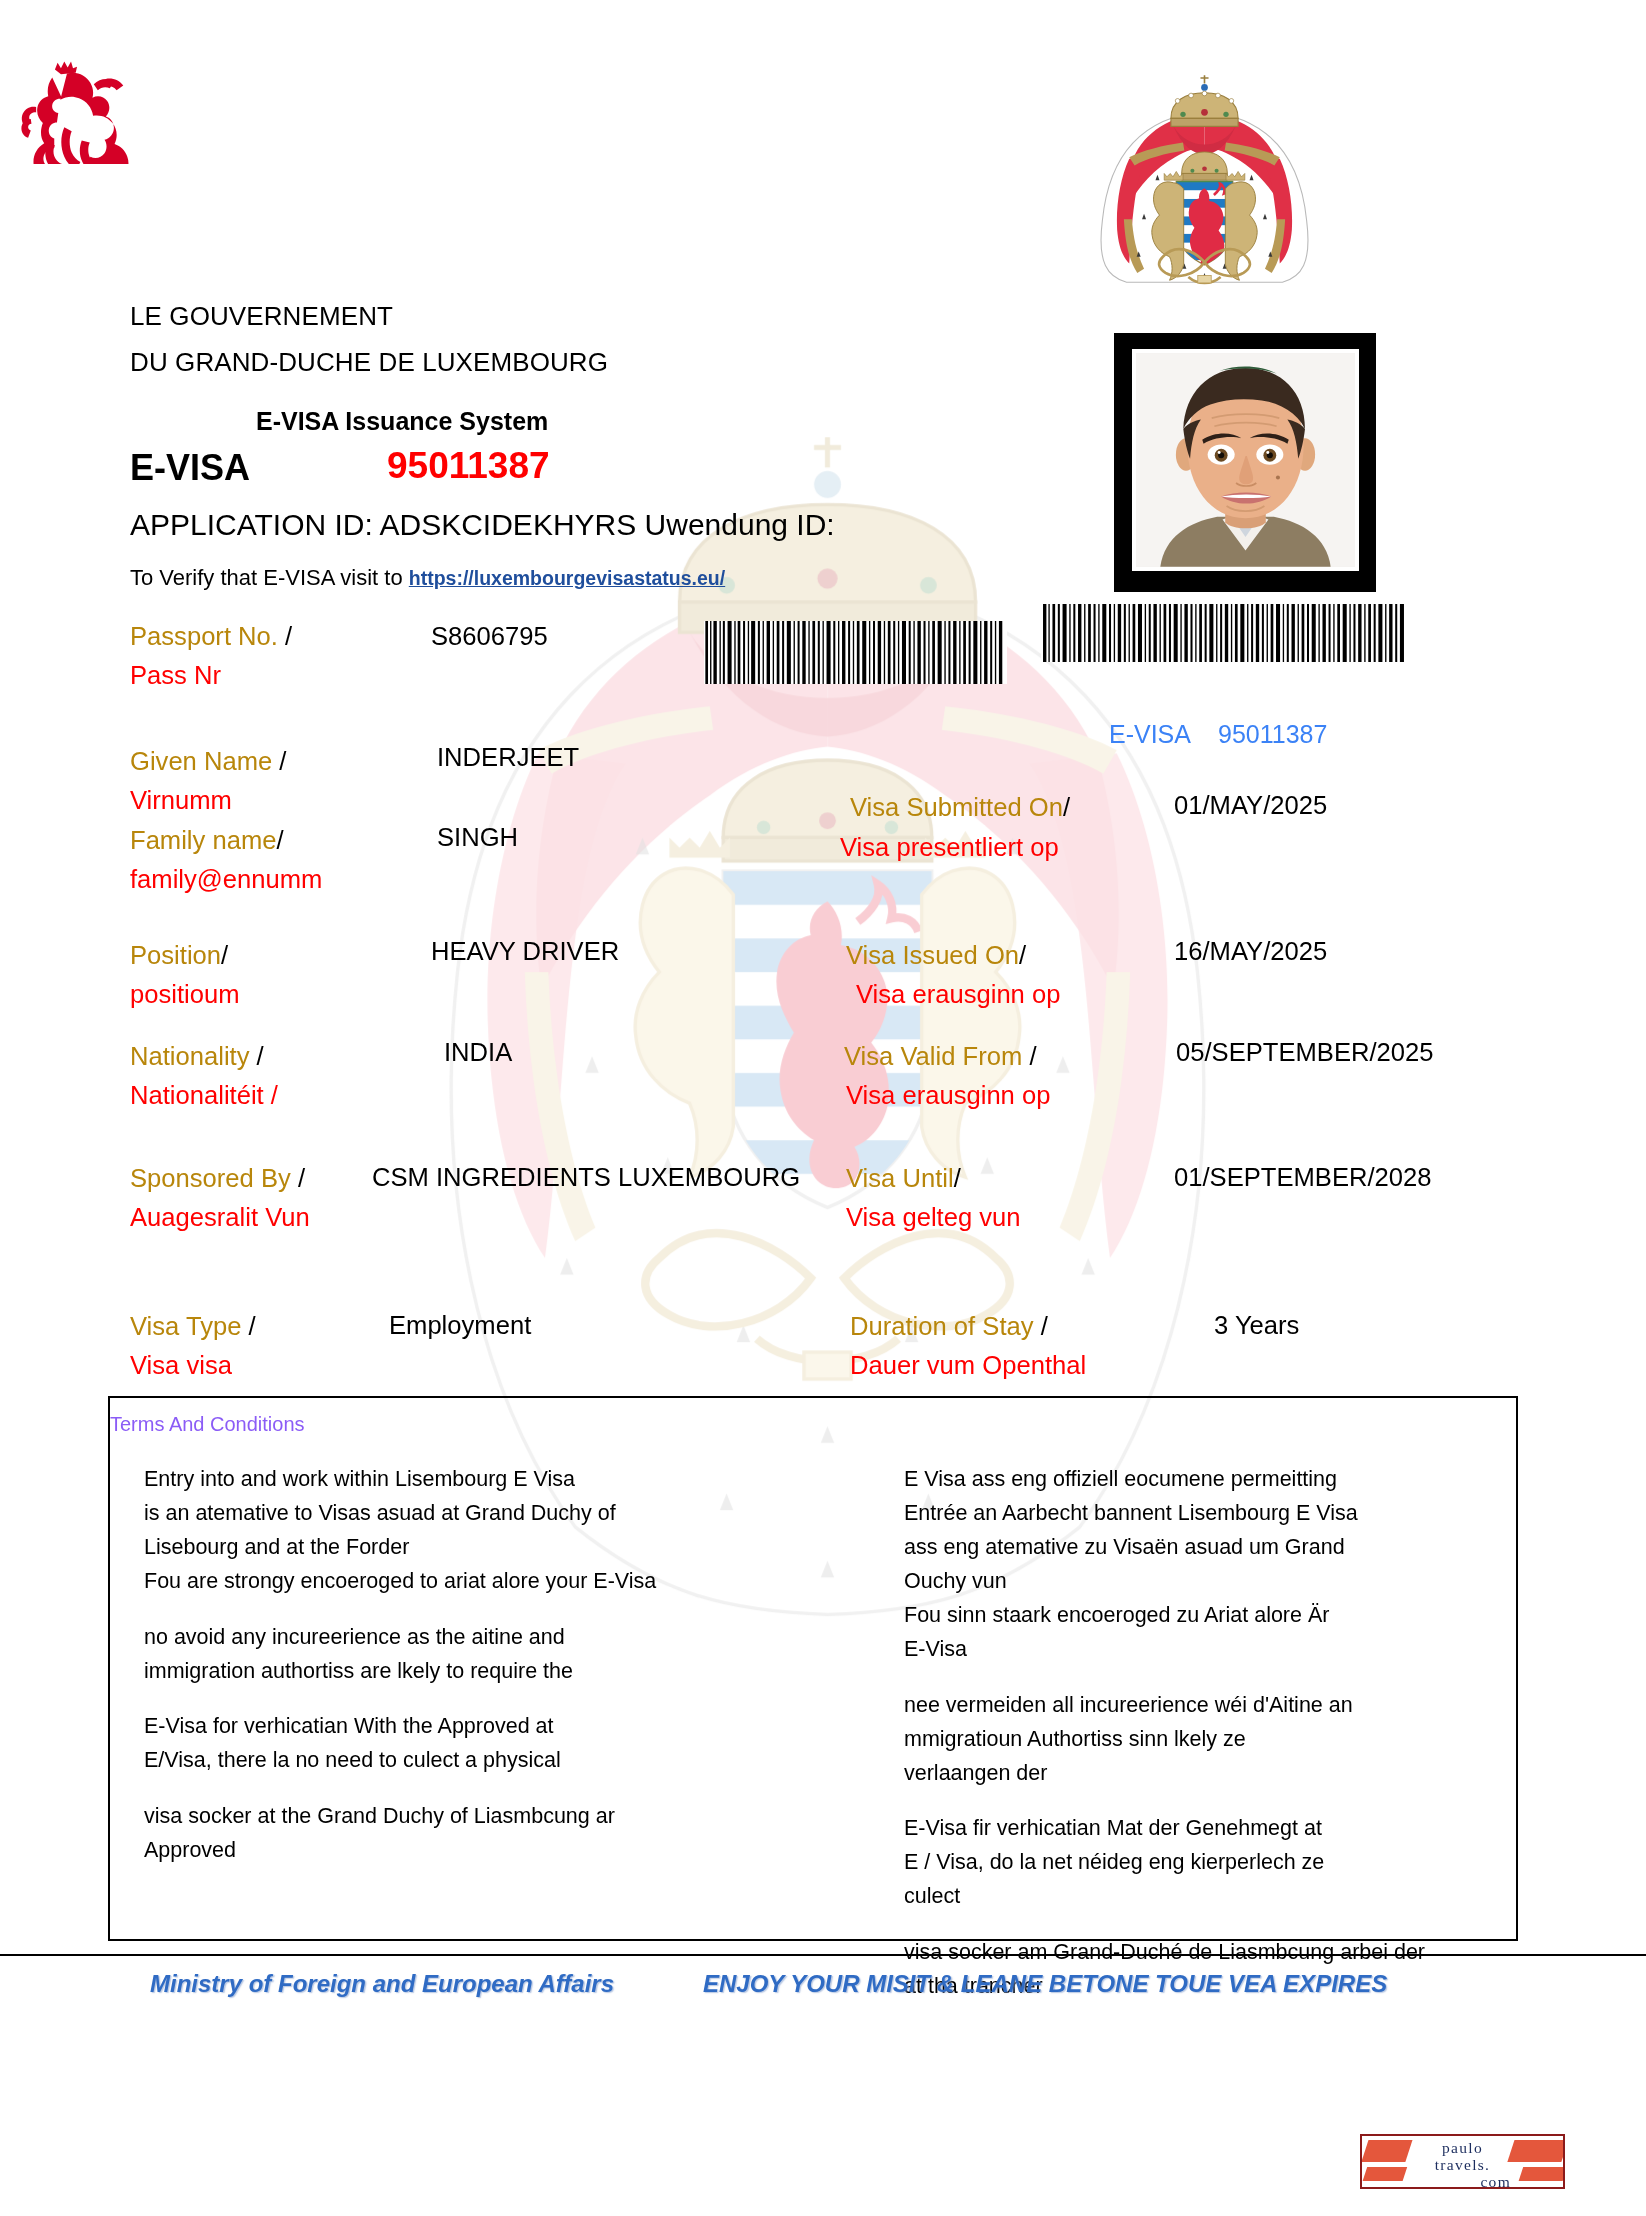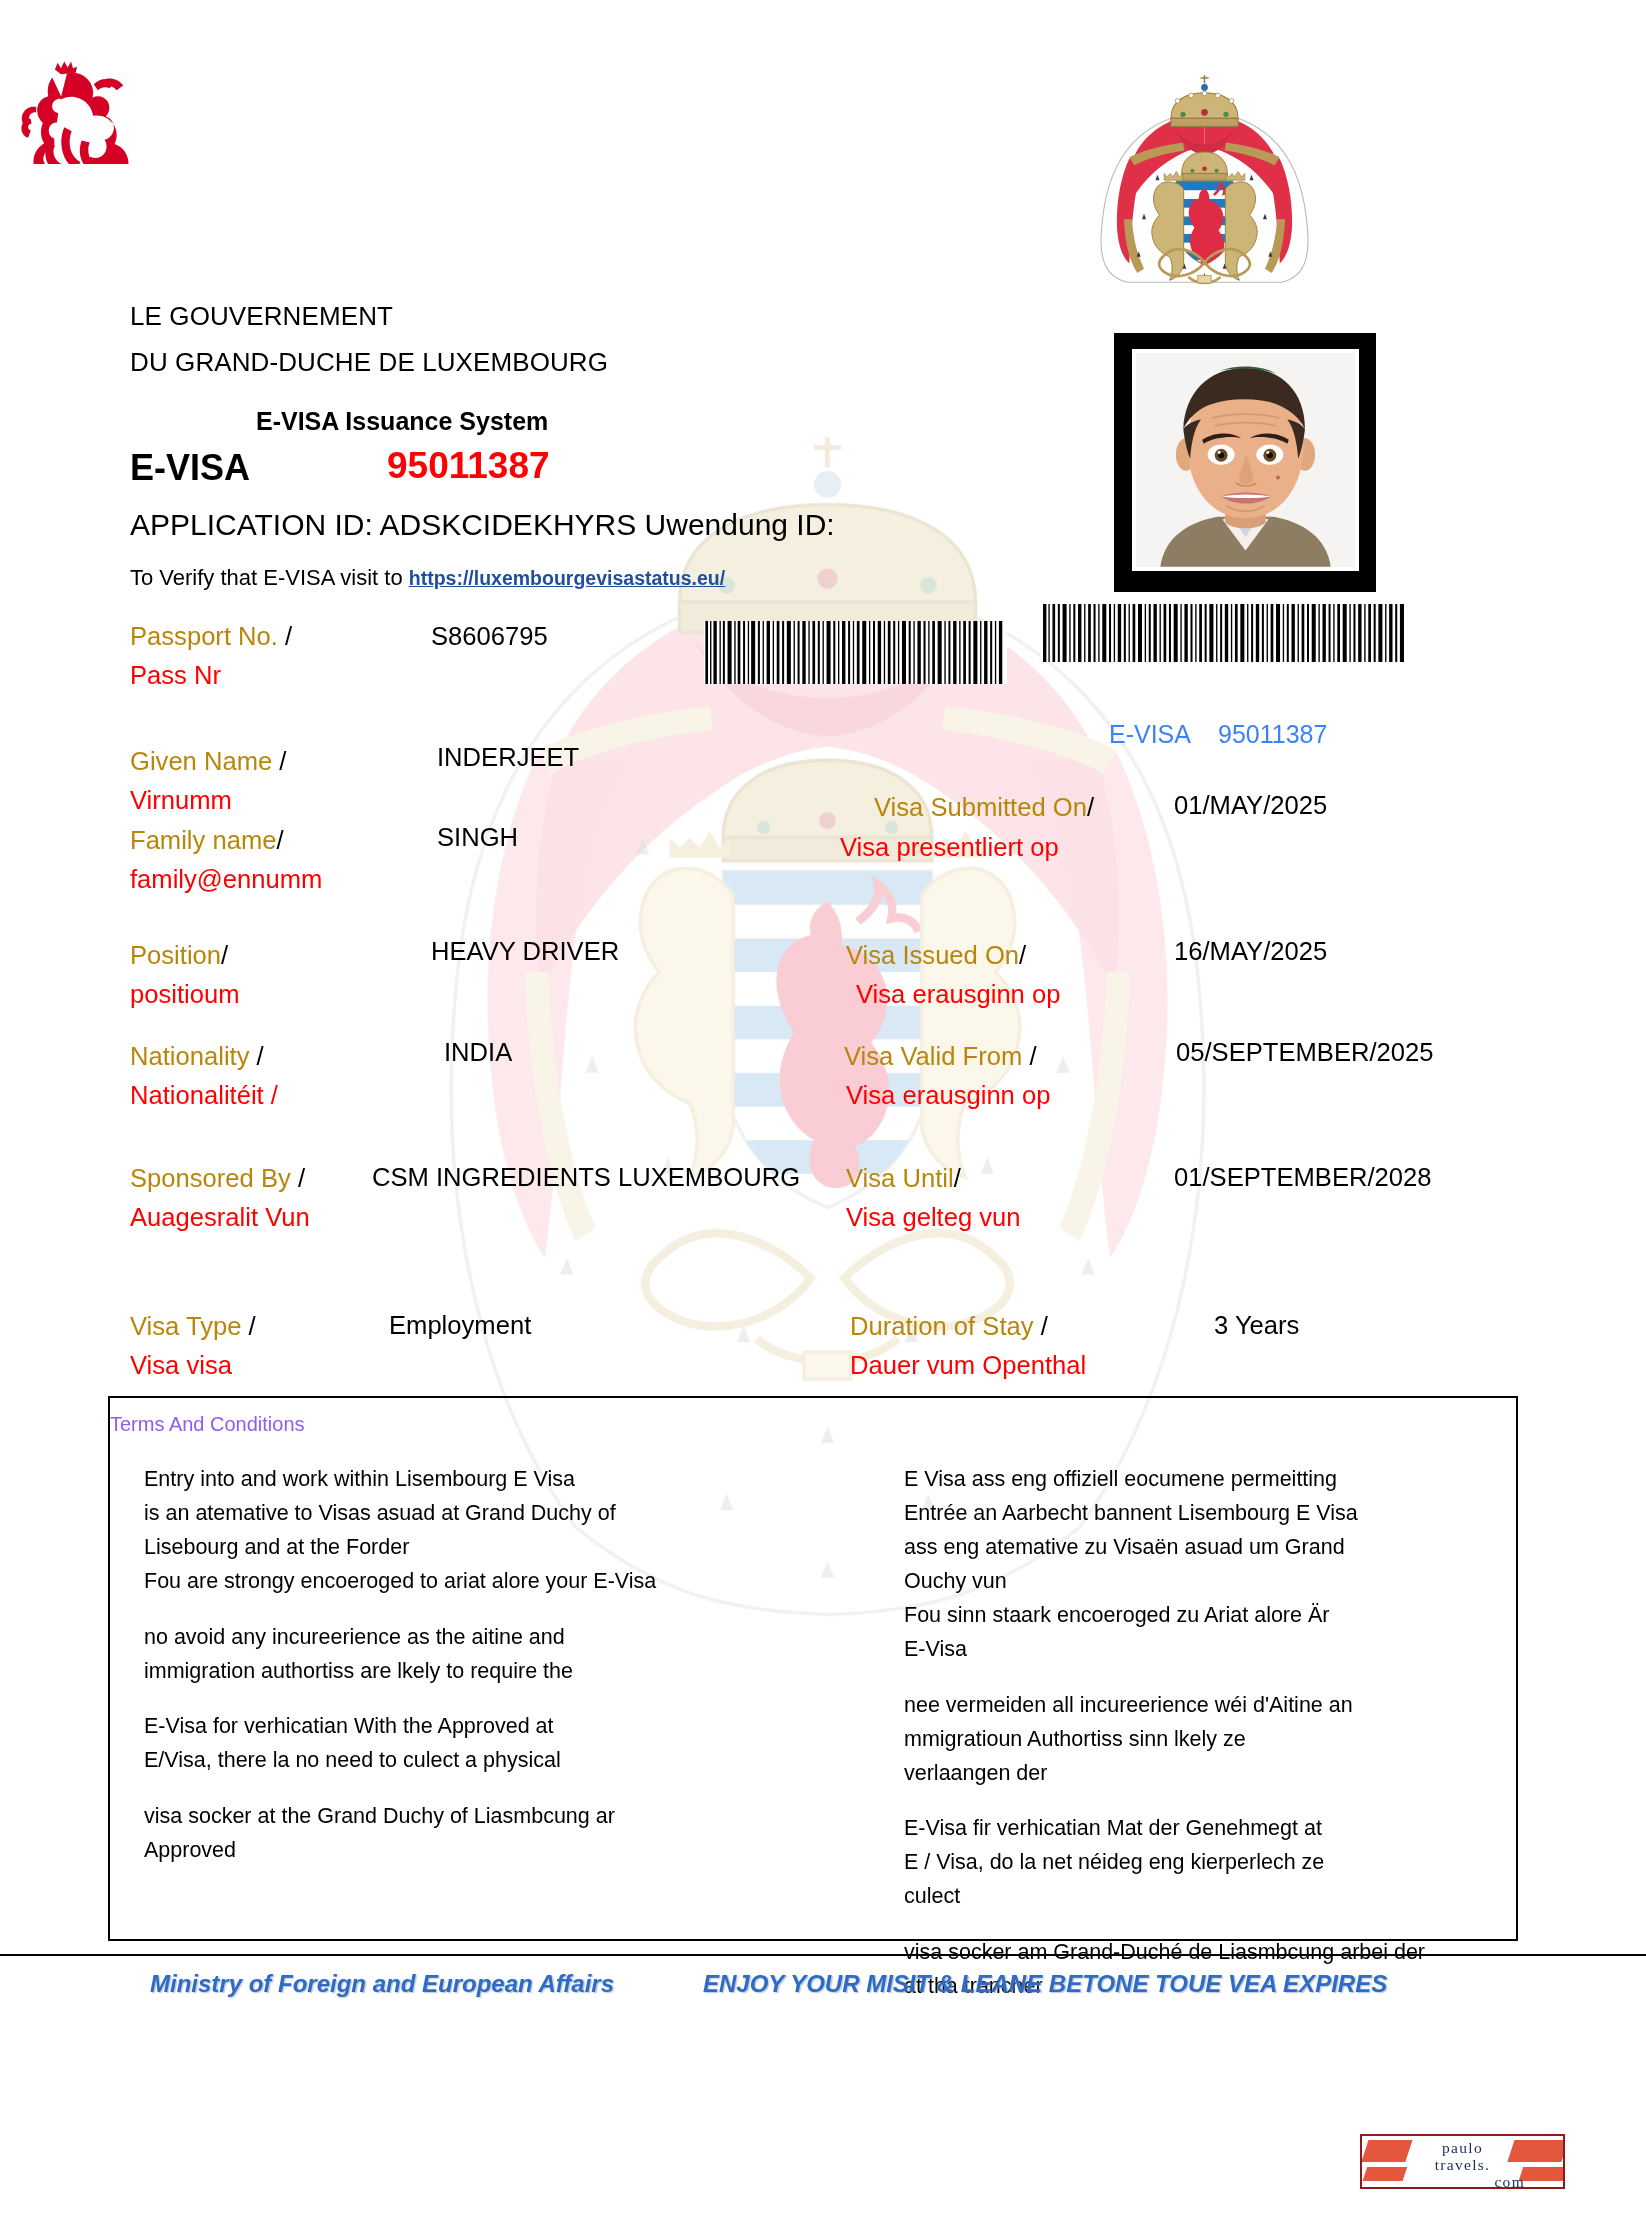--- a/index.html
+++ b/index.html
@@ -266,21 +266,21 @@
     text-align: center;
     font-family: "Liberation Serif", serif;
     color: #1c2d5e;
     font-size: 15.5px;
     line-height: 17px;
     letter-spacing: 1.3px;
     z-index: 2;
   }
   #paulo-text .l1 { display:block; text-align:center; }
   #paulo-text .l2 { display:block; text-align:center; }
-  #paulo-text .l3 { display:block; text-align:right; padding-right: 38px; }
+  #paulo-text .l3 { display:block; text-align:right; padding-right: 52px; }
 </style>
 </head>
 <body>
 
 <div id="page">
 
   <svg id="watermark" viewBox="0 0 600 720" xmlns="http://www.w3.org/2000/svg">
     <g opacity="0.9">
 
       <path d="M300 95 C170 110 95 190 80 330 C66 460 92 580 150 660 C200 700 240 710 300 712 C360 710 400 700 450 660 C508 580 534 460 520 330 C505 190 430 110 300 95 Z" fill="#ffffff" stroke="#c9c9c9" stroke-width="2"></path>
@@ -692,21 +692,21 @@
   <div class="value" style="left:444px; top:1038px;">INDIA</div>
 
   <div class="label-gold" style="left:130px; top:1164px;"><span>Sponsored By </span><span class="slash-black">/</span></div>
   <div class="label-red" style="left:130px; top:1203px;">Auagesralit Vun</div>
   <div class="value" style="left:372px; top:1163px;">CSM INGREDIENTS LUXEMBOURG</div>
 
   <div class="label-gold" style="left:130px; top:1312px;"><span>Visa Type </span><span class="slash-black">/</span></div>
   <div class="label-red" style="left:130px; top:1351px;">Visa visa</div>
   <div class="value" style="left:389px; top:1311px;">Employment</div>
 
-  <div class="label-gold" style="left:850px; top:793px;margin-left:24px;"><span>Visa Submitted On</span><span class="slash-black">/</span></div>
+  <div class="label-gold" style="left:850px; top:793px;"><span>Visa Submitted On</span><span class="slash-black">/</span></div>
   <div class="label-red" style="left:840px; top:833px;">Visa presentliert op</div>
   <div class="value" style="left:1174px; top:791px;">01/MAY/2025</div>
 
   <div class="label-gold" style="left:846px; top:941px;"><span>Visa Issued On</span><span class="slash-black">/</span></div>
   <div class="label-red" style="left:856px; top:980px;">Visa erausginn op</div>
   <div class="value" style="left:1174px; top:937px;">16/MAY/2025</div>
 
   <div class="label-gold" style="left:844px; top:1042px;"><span>Visa Valid From </span><span class="slash-black">/</span></div>
   <div class="label-red" style="left:846px; top:1081px;">Visa erausginn op</div>
   <div class="value" style="left:1176px; top:1038px;">05/SEPTEMBER/2025</div>

